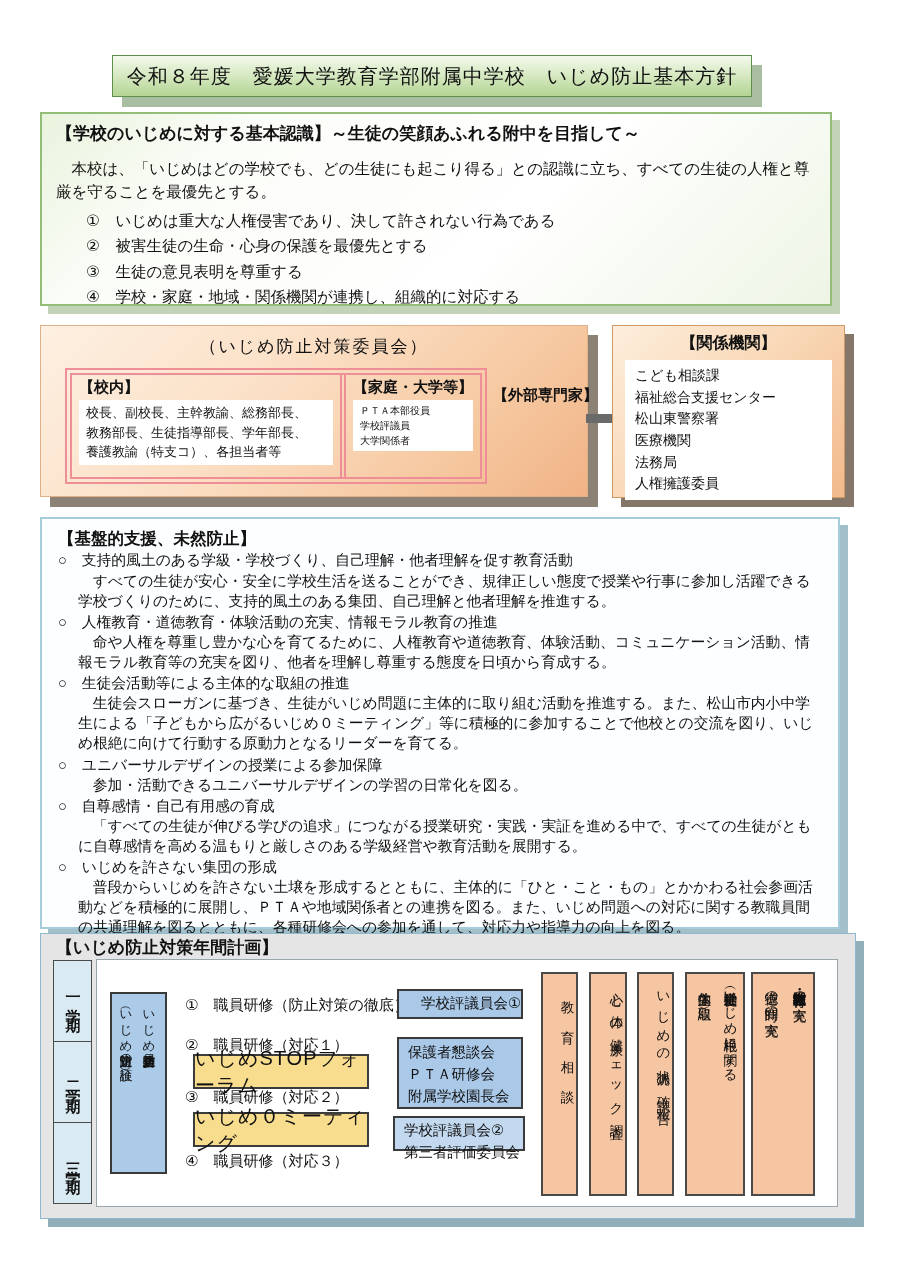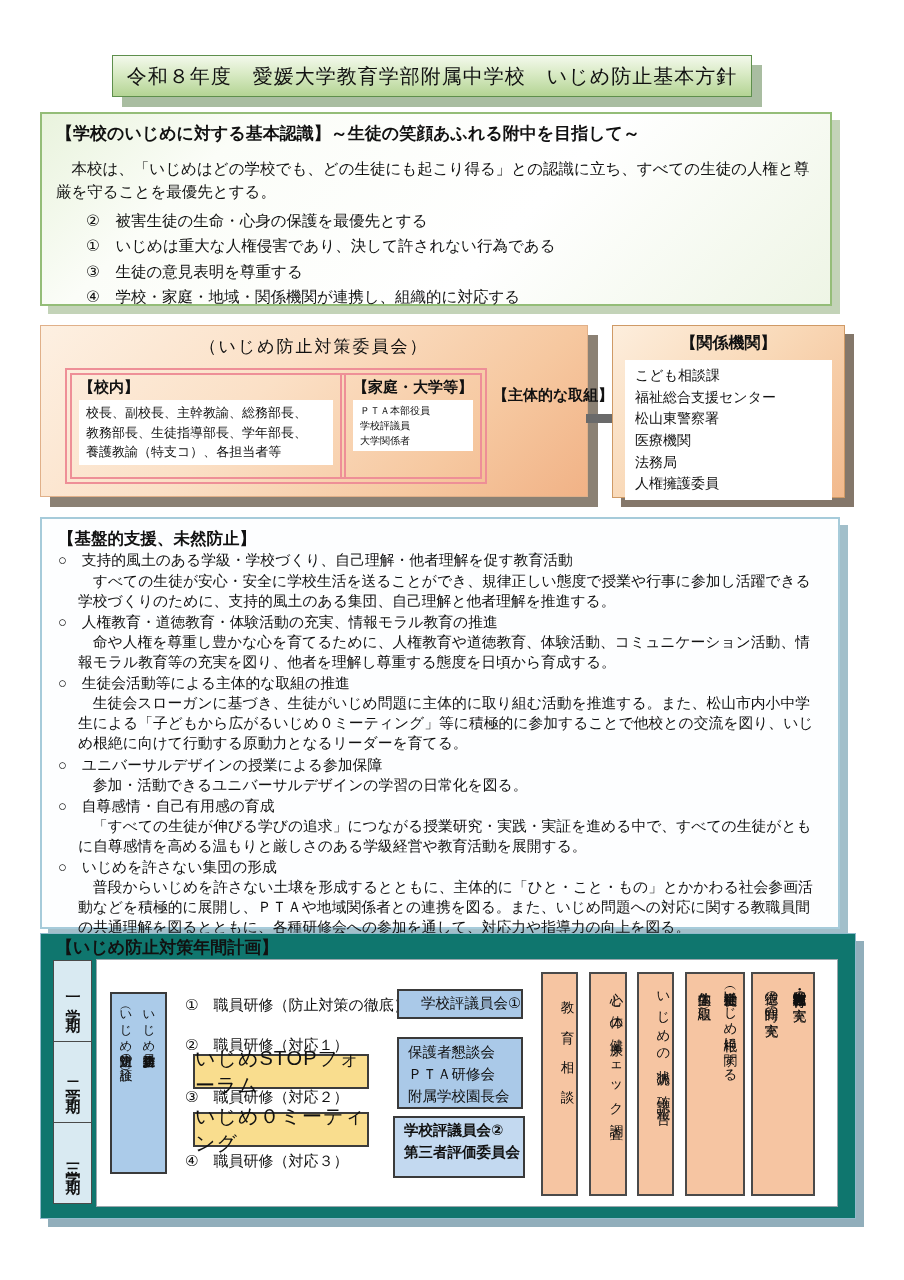--- a/index.html
+++ b/index.html
@@ -62,21 +62,21 @@
     position:absolute;left:40px;top:517px;width:800px;height:412px;
     background:#fdfeff;border:2px solid #a6cbda;box-shadow:8px 8px 0 0 #a2bfca;
     padding:9px 16px;box-sizing:border-box;
   }
   .foundation .heading{font-size:16.5px;font-weight:bold;line-height:1.3;}
   .foundation .item-title{font-size:14.8px;line-height:1.36;margin-top:1px;}
   .foundation .item-body{font-size:14.8px;line-height:1.36;margin:0 0 0 20px;text-indent:1em;}
   
   .annual{
     position:absolute;left:40px;top:933px;width:816px;height:286px;
-    background:#0f766e;border:1px solid #8fbacb;box-shadow:8px 8px 0 0 #91aebb;
+    background:#e5e5e5;border:1px solid #8fbacb;box-shadow:8px 8px 0 0 #91aebb;
     box-sizing:border-box;
   }
   .annual .a-title{position:absolute;left:15px;top:2px;font-size:17px;font-weight:bold;}
   .terms{position:absolute;left:12px;top:27px;width:39px;}
   .term-box{
     width:100%;height:82px;background:#d9eaf2;border:1px solid #4a4a4a;margin-top:-1px;
     box-sizing:border-box;display:flex;align-items:center;justify-content:center;
     writing-mode:vertical-rl;text-orientation:upright;
     font-size:15px;font-weight:600;letter-spacing:0.55em;
   }
@@ -96,21 +96,21 @@
     background:#f9dd8e;border:2px solid #3c3c3c;box-sizing:border-box;
     display:flex;align-items:center;justify-content:center;font-size:20px;letter-spacing:1px;
   }
   .e0{top:94px;} .e1{top:152px;}
   .meeting{
     position:absolute;background:#aac9e8;border:2px solid #3a3a3a;box-sizing:border-box;
     font-size:14.5px;line-height:1.5;
   }
   .m0{left:300px;top:29px;width:126px;height:30px;display:flex;align-items:center;justify-content:flex-end;}
   .m1{left:300px;top:77px;width:126px;height:72px;padding:3px 9px;}
-  .m2{left:296px;top:156px;width:132px;height:62px;padding:2px 9px;background:#c3d9f0;font-weight:bold;}
+  .m2{left:296px;top:156px;width:132px;height:35px;padding:2px 9px;background:#c3d9f0;}
   .ocol{
     position:absolute;top:12px;height:224px;background:#f6c5a2;border:2px solid #4a4a4a;
     box-sizing:border-box;writing-mode:vertical-rl;text-orientation:upright;
     font-size:13.5px;padding:8px 0;line-height:17px;
   }
   .ocol div{display:block;margin:0 auto;}
   .c0{left:444px;width:37px;letter-spacing:2.2em;padding-top:16px;}
   .c1{left:492px;width:38px;letter-spacing:0.28em;}
   .c2{left:540px;width:37px;letter-spacing:0.28em;}
   .c3{left:588px;width:60px;line-height:26px;}
@@ -121,22 +121,22 @@
 <body>
 
 <div class="page">
 
   <div class="title-bar">令和８年度　愛媛大学教育学部附属中学校　いじめ防止基本方針</div>
 
   <div class="recognition">
     <div class="heading">【学校のいじめに対する基本認識】～生徒の笑顔あふれる附中を目指して～</div>
     <div class="intro">　本校は、「いじめはどの学校でも、どの生徒にも起こり得る」との認識に立ち、すべての生徒の人権と尊厳を守ることを最優先とする。</div>
     <div class="principles">
+      <div>①　いじめは重大な人権侵害であり、決して許されない行為である</div>
       <div>②　被害生徒の生命・心身の保護を最優先とする</div>
-      <div>①　いじめは重大な人権侵害であり、決して許されない行為である</div>
       <div>③　生徒の意見表明を尊重する</div>
       <div>④　学校・家庭・地域・関係機関が連携し、組織的に対応する</div>
     </div>
   </div>
 
   <div class="committee">
     <div class="c-title">（いじめ防止対策委員会）</div>
     <div class="pink-outer">
       <div class="pink-inner">
         <div class="sub-col internal">
@@ -152,21 +152,21 @@
           <div class="sub-label">【家庭・大学等】</div>
           <div class="white-box">
             <div>ＰＴＡ本部役員</div>
             <div>学校評議員</div>
             <div>大学関係者</div>
           </div>
         </div>
       </div>
     </div>
     <div class="external-area">
-      <div class="sub-label">【主体的な取組】</div>
+      <div class="sub-label">【外部専門家】</div>
     </div>
   </div>
 
   <div class="connector"></div>
 
   <div class="related">
     <div class="r-title">【関係機関】</div>
     <div class="white-box">
       <div>こども相談課</div>
       <div>福祉総合支援センター</div>

